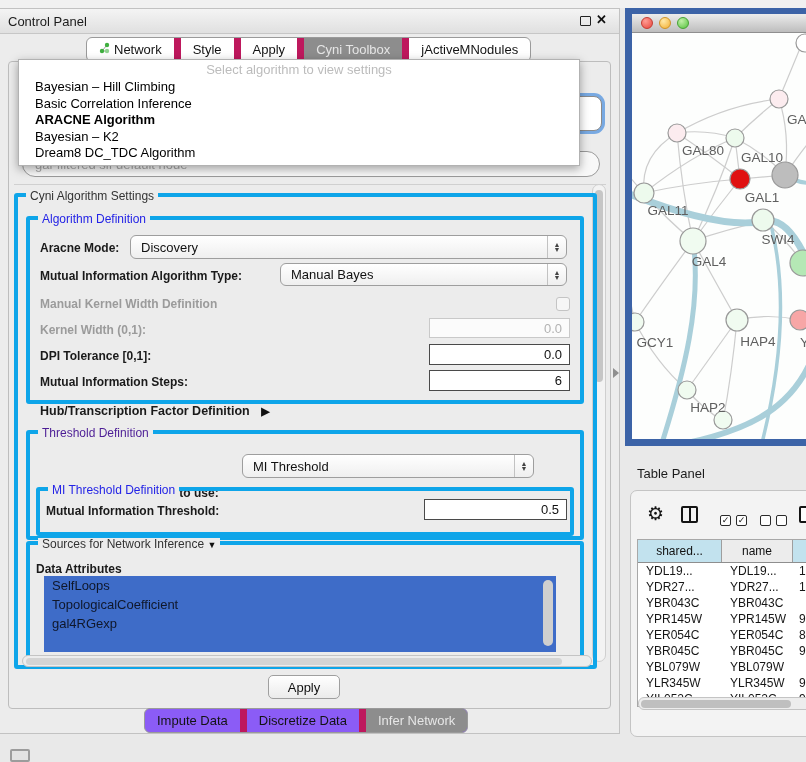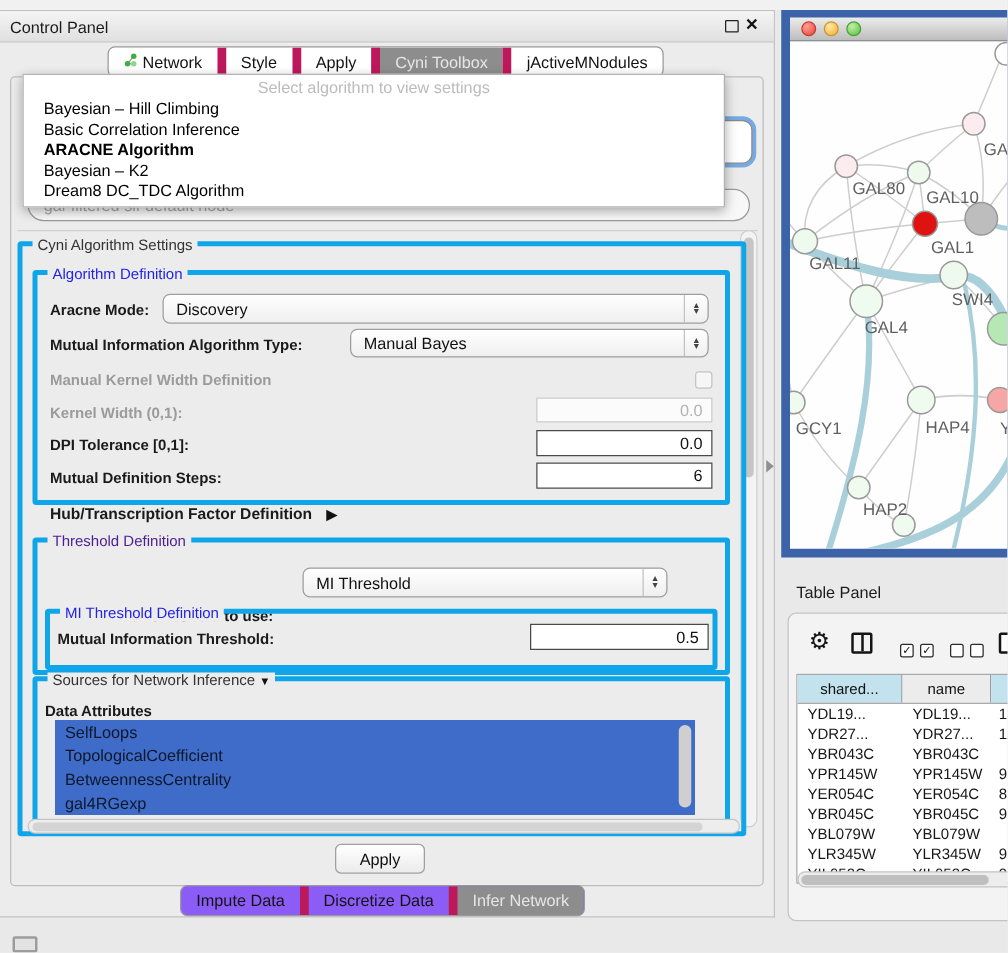--- a/index.html
+++ b/index.html
@@ -211,21 +211,21 @@
     <div class="abs lbl disabled" style="left:40px;top:288px;">Manual Kernel Width Definition</div>
     <div class="abs checkbox" style="left:556px;top:288px;"></div>
     <div class="abs lbl disabled" style="left:40px;top:314px;">Kernel Width (0,1):</div>
     <div class="abs field disabled" style="left:429px;top:309px;width:141px;height:20px;">
       <span>0.0</span>
     </div>
     <div class="abs lbl" style="left:40px;top:340px;">DPI Tolerance [0,1]:</div>
     <div class="abs field" style="left:429px;top:335px;width:141px;height:21px;">
       <span>0.0</span>
     </div>
-    <div class="abs lbl" style="left:40px;top:366px;">Mutual Definition Steps:</div>
+    <div class="abs lbl" style="left:40px;top:366px;">Mutual Information Steps:</div>
     <div class="abs field" style="left:429px;top:361px;width:141px;height:21px;">
       <span>6</span>
     </div>
 
     <div class="abs lbl" style="left:40px;top:395px;font-size:12.5px;">
       <span>Hub/Transcription Factor Definition</span>
       <span style="margin-left:8px;font-size:11px;color:#111;">▶</span>
     </div>
 
     <div class="abs groupbox" style="left:26px;top:421px;width:550px;height:102px;">
@@ -247,21 +247,20 @@
     <div class="abs groupbox" style="left:26px;top:532px;width:550px;height:118px;">
       <div class="gb-title">
         <span>Sources for Network Inference</span>
         <span style="font-size:9px;color:#111;">▼</span>
       </div>
     </div>
     <div class="abs lbl" style="left:36px;top:553px;">Data Attributes</div>
     <div class="abs attr-list" style="left:44px;top:567px;width:512px;height:76px;">
       <div class="attr-item">SelfLoops</div>
       <div class="attr-item">TopologicalCoefficient</div>
-      <div class="attr-item">BetweennessCentrality</div>
       <div class="attr-item">gal4RGexp</div>
       <div style="position:absolute;right:3px;top:4px;width:10px;height:66px;background:#cfcfcf;border-radius:5px;"></div>
     </div>
     <div class="abs hscroll-track" style="left:22px;top:646px;width:570px;height:12px;">
       <div class="hscroll-thumb" style="left:3px;top:1.5px;width:536px;height:7px;"></div>
     </div>
 
     <div class="abs apply-btn" style="left:268px;top:666px;">
       <span>Apply</span>
     </div>

